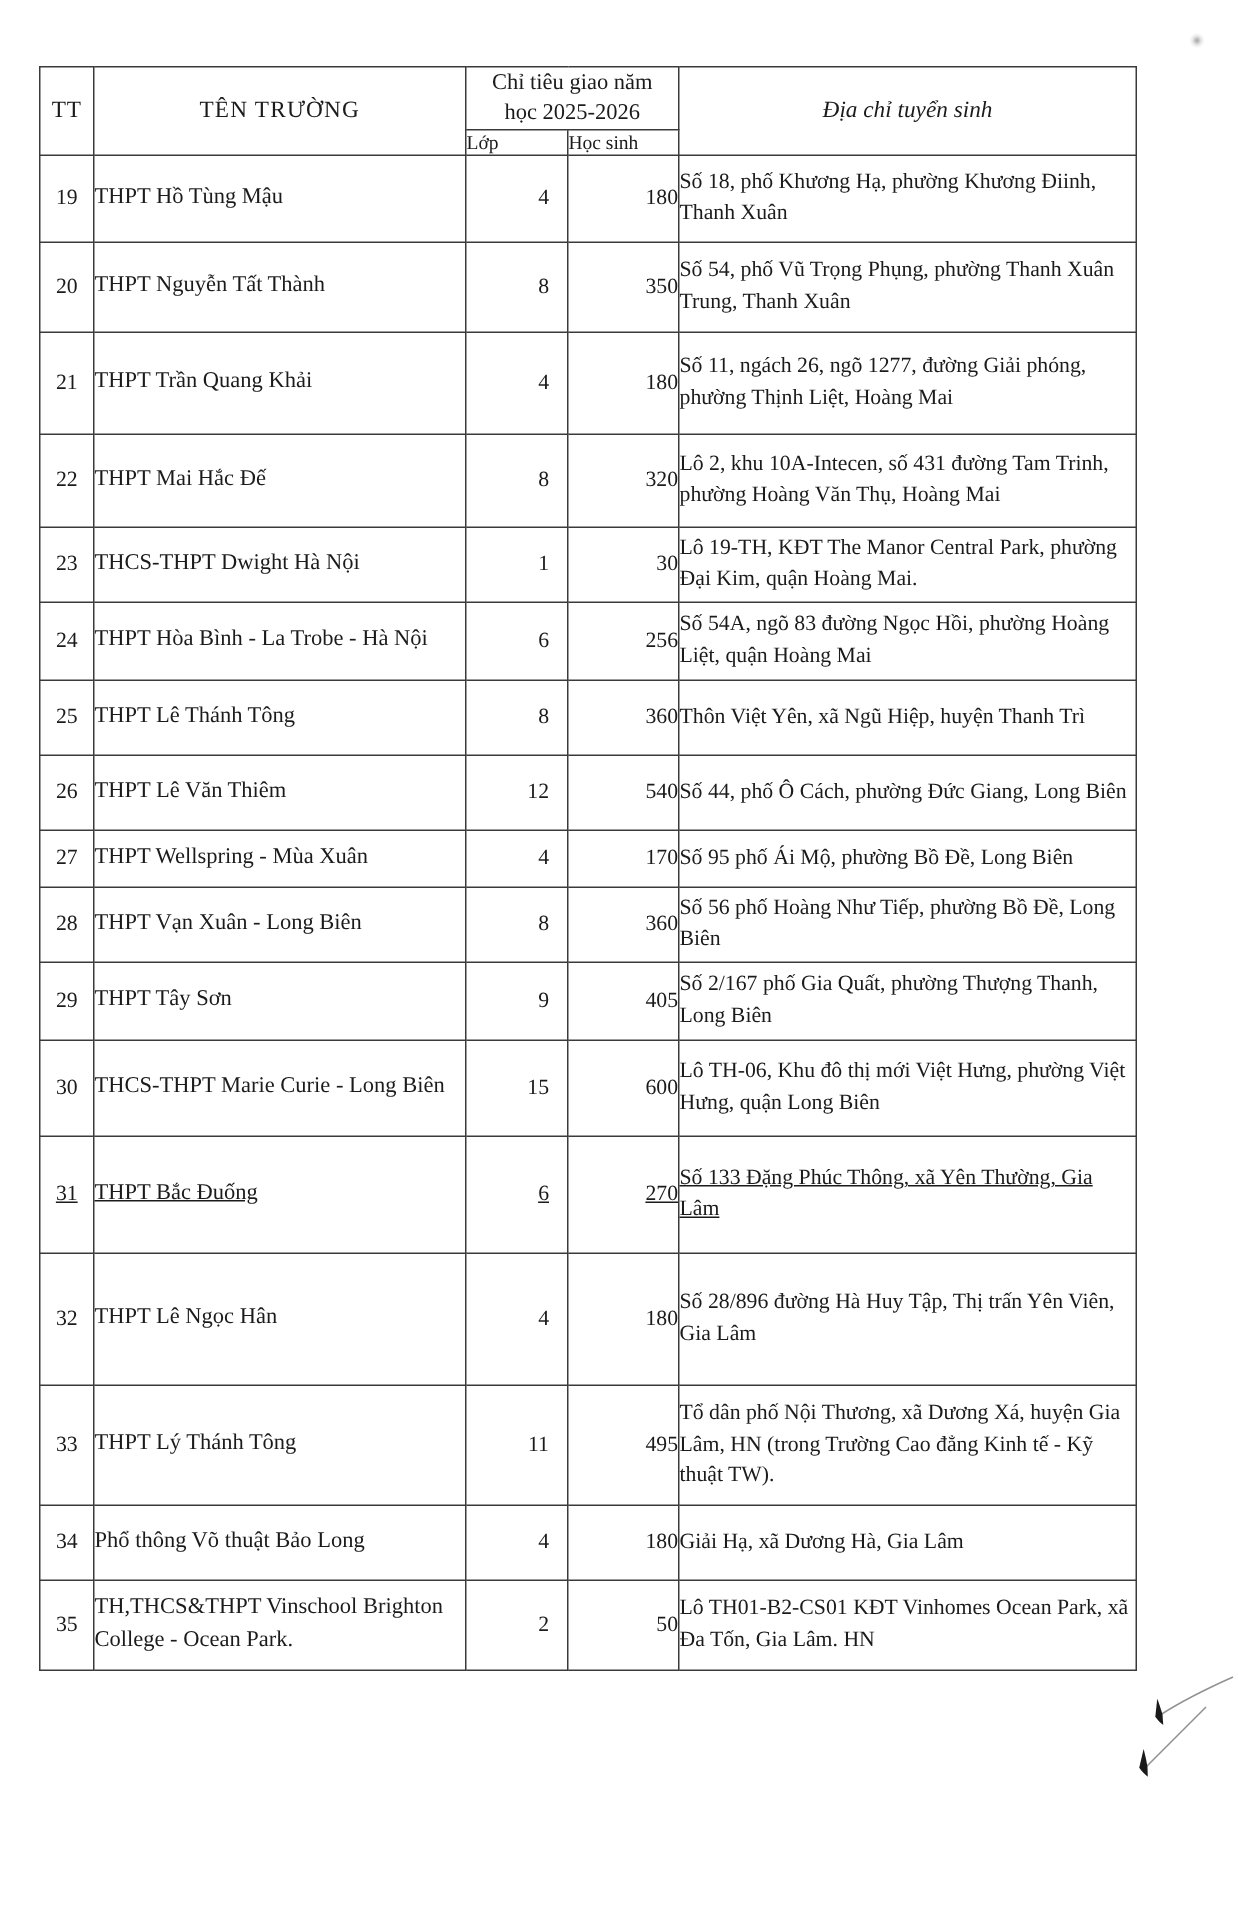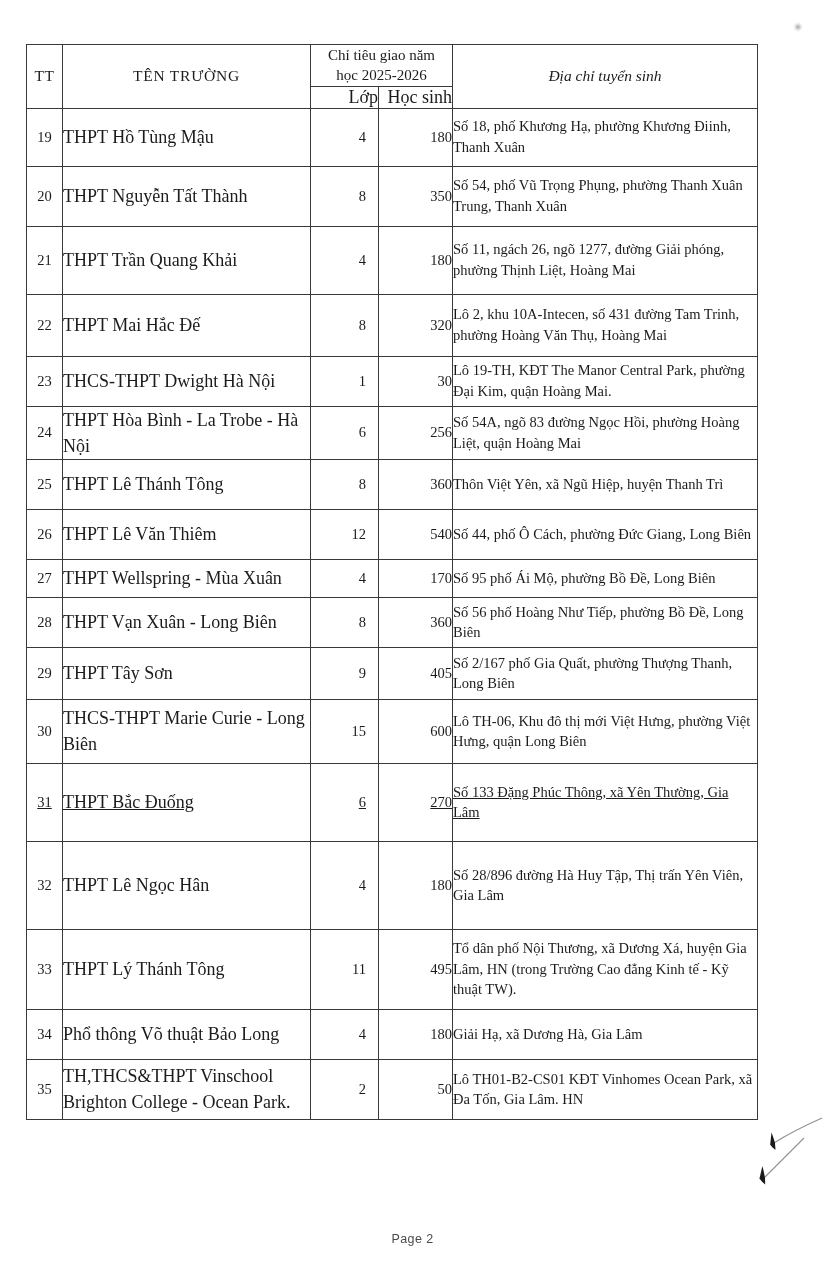--- a/index.html
+++ b/index.html
@@ -81,32 +81,32 @@
     padding: 5px 6px;
   }
   .h-addr {
     text-align: center;
     font-size: 15.5px;
     font-style: italic;
     font-weight: bold;
     margin-left: 16px;
   }
   .h-sub {
-    text-align: right;
-    font-size: 18px;
+    text-align: left;
+    font-size: 13px;
     padding: 4px 2px;
   }
 
   
   .c-idx {
     text-align: center;
     font-size: 14.5px;
   }
   .c-school {
-    font-size: 18px;
+    font-size: 15px;
     padding: 4px 5px 4px 7px;
     line-height: 1.45;
   }
   .c-num {
     text-align: right;
     font-size: 14.5px;
     font-weight: bold;
     padding-right: 9px;
   }
   .c-num.lop {
@@ -295,15 +295,14 @@
     </table>
   </div>
 
   <svg class="pen-marks" viewBox="0 0 66 105" xmlns="http://www.w3.org/2000/svg">
     <path d="M64 6 C46 14, 30 22, 16 31" stroke="#6e6e6e" stroke-width="1.1" fill="none" opacity="0.75"></path>
     <path d="M17 31 C15.5 26, 14.5 23, 13.5 20.5 L12.2 32.5 C14 35, 15.5 36.5, 17.5 38 Z" fill="#1a1a1a"></path>
     <path d="M46 26 C34 38, 20 52, 6 66" stroke="#6e6e6e" stroke-width="1.1" fill="none" opacity="0.75"></path>
     <path d="M7 66 C6 60.5, 5.2 57, 4.4 54 L1.5 66.5 C3.4 69.2, 5 70.8, 7.2 72.5 Z" fill="#1a1a1a"></path>
   </svg>
 
-  <div class="footer">Page 2</div>
 
 </div>
 
 </body></html>

